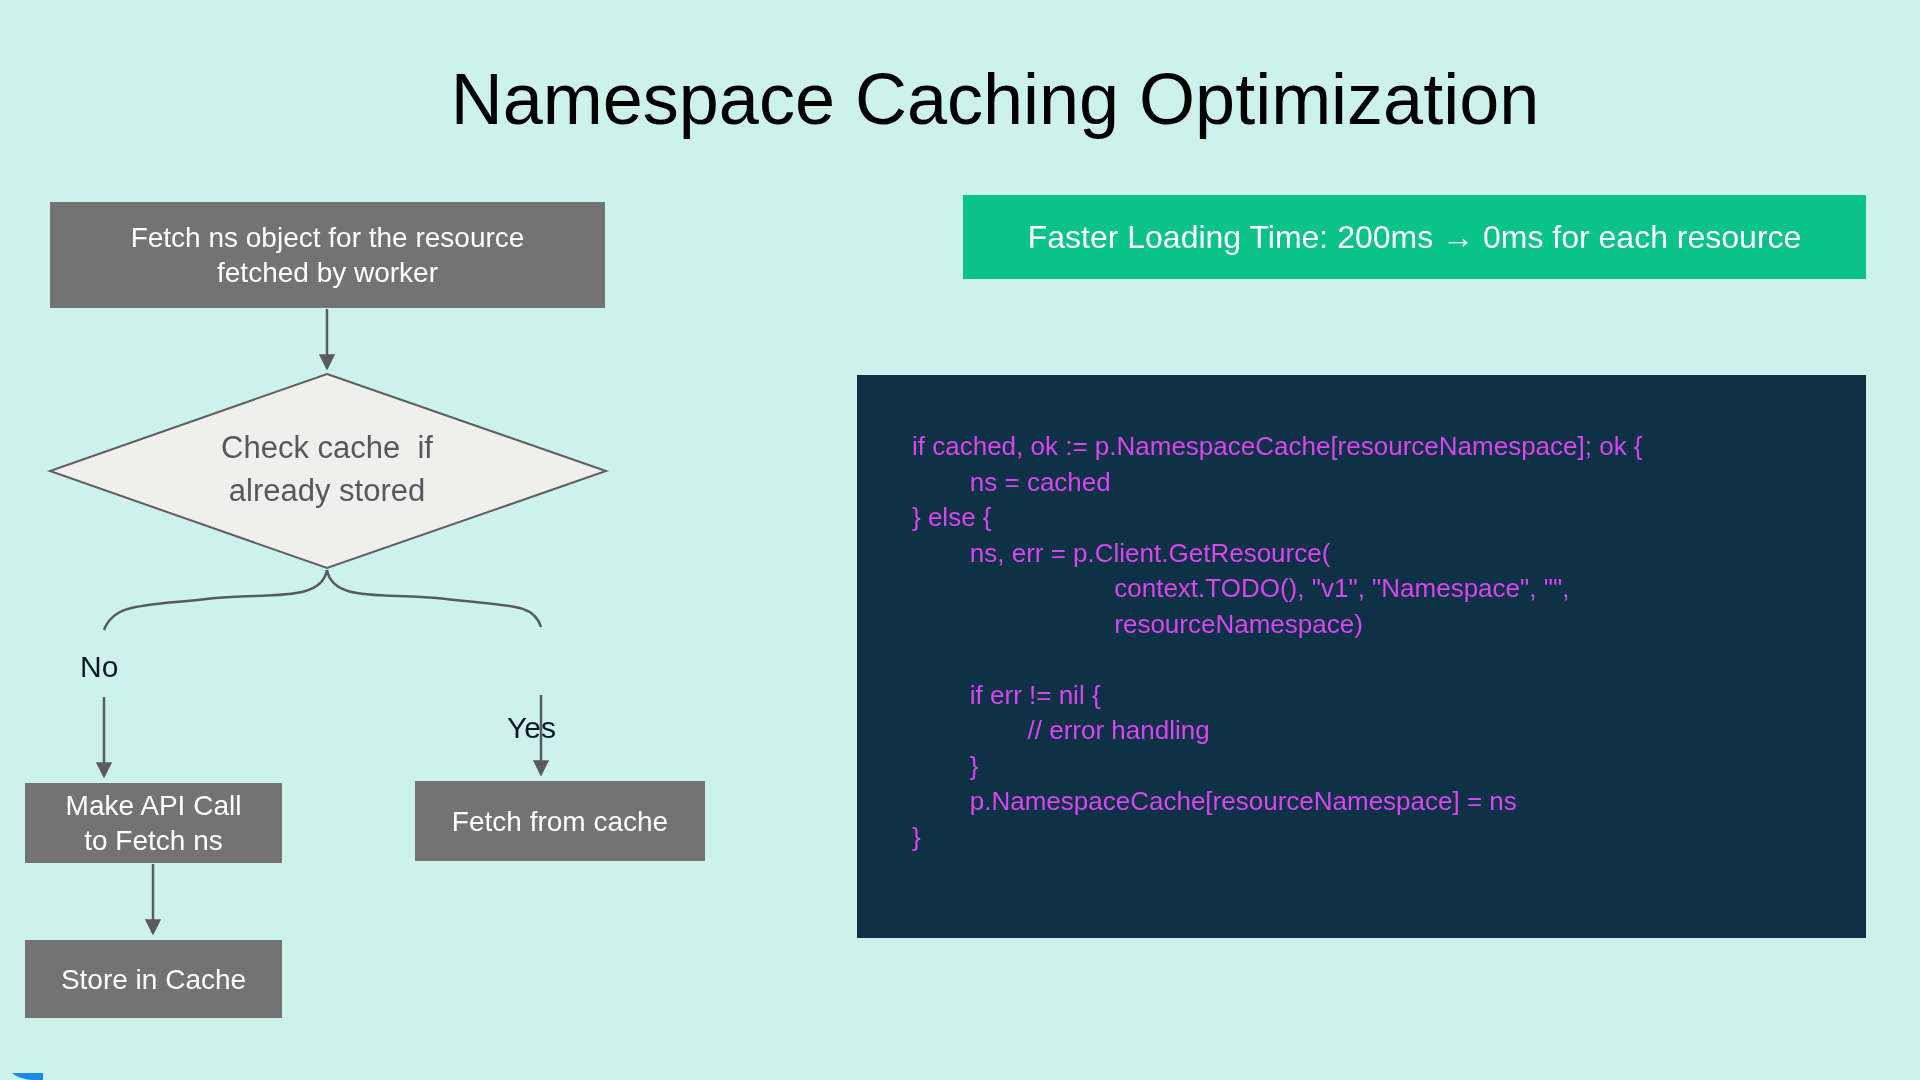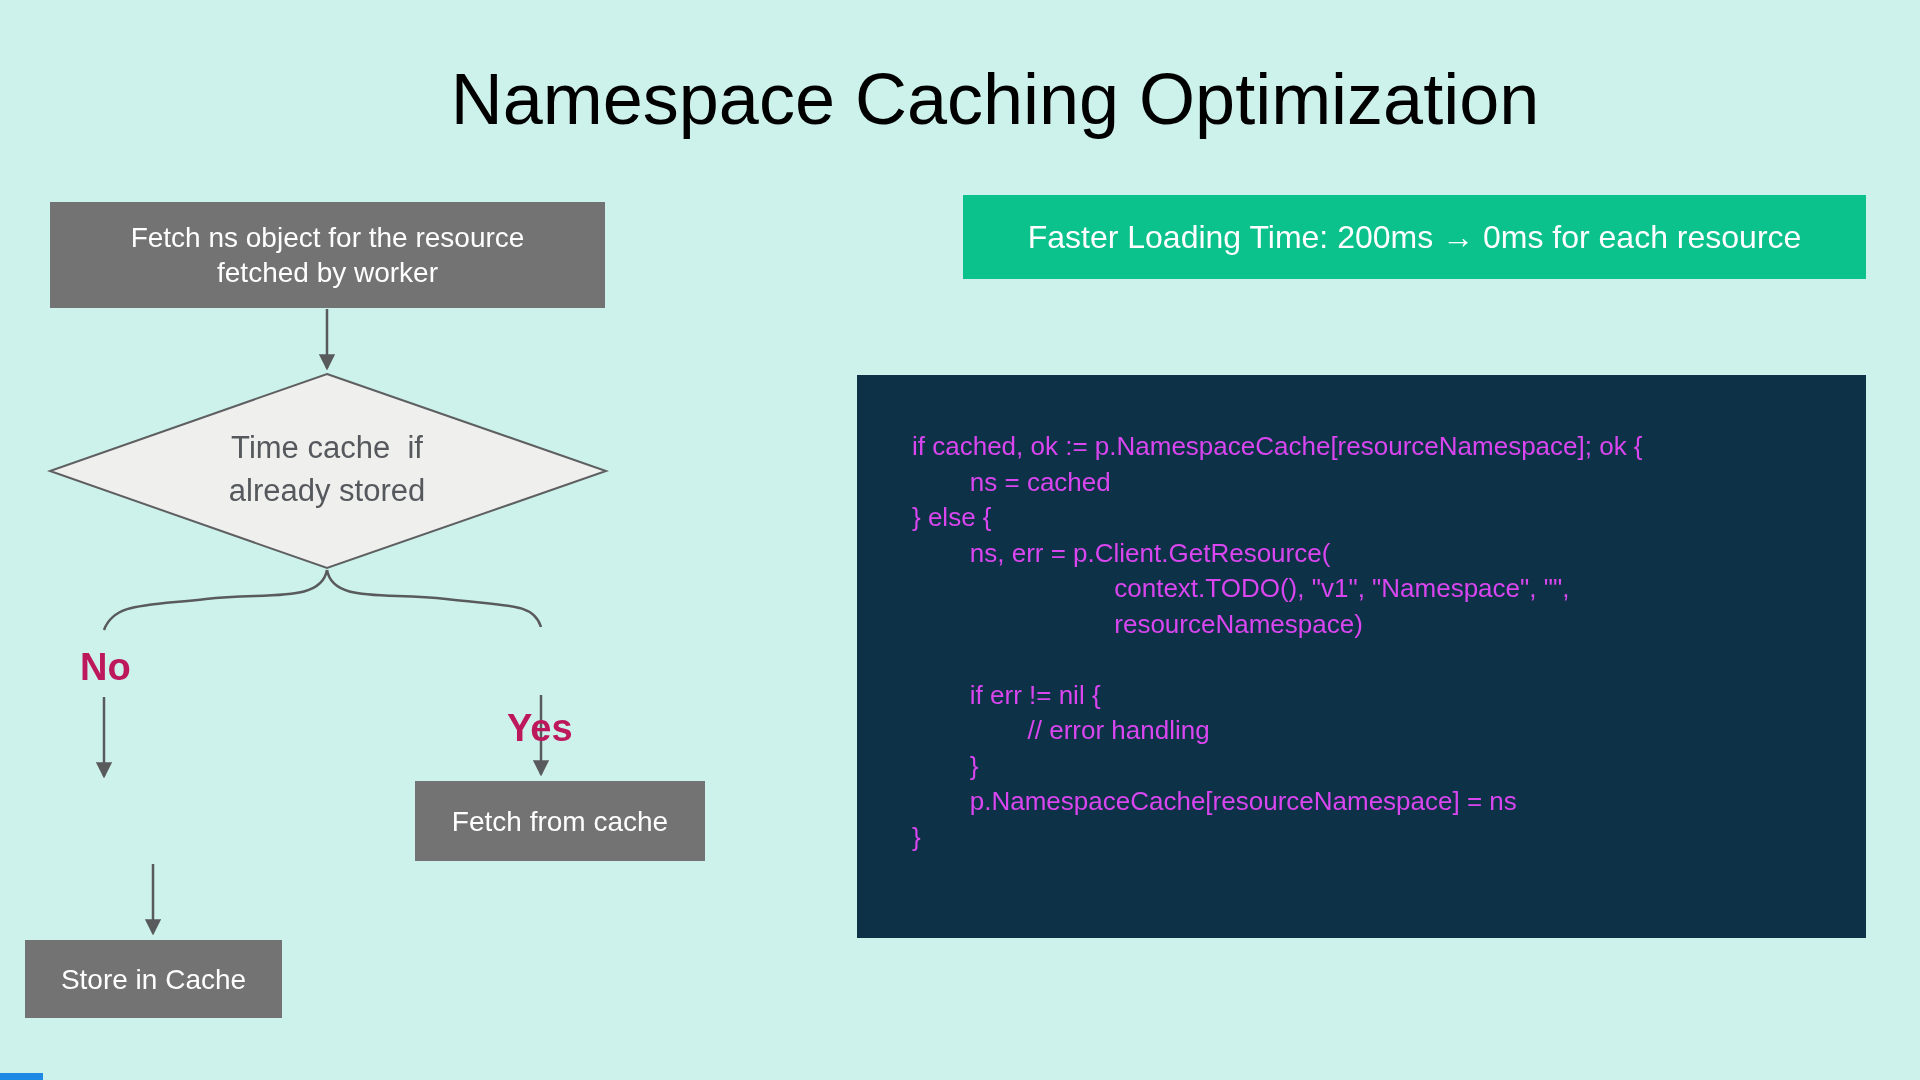--- a/index.html
+++ b/index.html
@@ -1,18 +1,18 @@
 <!DOCTYPE html>
 <html><head>
 <meta charset="utf-8">
 <style>
   html,body{margin:0;padding:0;background:#CDF2EC;}
   #stage{
     position:relative;width:1920px;height:1080px;overflow:hidden;
-    background:#CDF2EC;font-family:"Liberation Sans",sans-serif;
+    background:#CDF2EC;font-family:"Liberation Sans",sans-serif;border-radius:32px;
   }
   .abs{position:absolute;}
   
   .page-title{
     left:70px;right:0;top:58px;text-align:center;
     font-size:72px;color:#000;letter-spacing:0;
   }
   
   #connector-layer{left:0;top:0;width:1920px;height:1080px;pointer-events:none;}
   
@@ -20,21 +20,21 @@
     background:#737373;color:#FFFFFF;font-size:28px;line-height:1.25;
     display:flex;align-items:center;justify-content:center;text-align:center;
     white-space:pre-wrap;
   }
   
   .diamond-label{
     left:167px;top:426px;width:320px;text-align:center;
     font-size:31px;line-height:1.4;color:#55585C;white-space:pre-wrap;
   }
   .branch-label{
-    font-size:38px;line-height:38px;font-weight:bold;color:#be185d;
+    font-size:30px;line-height:38px;font-weight:normal;color:#0f172a;
   }
   
   .speed-banner{
     left:963px;top:195px;width:903px;height:84px;background:#0BC18C;
     color:#FFFFFF;font-size:32px;display:flex;align-items:center;justify-content:center;
   }
   .code-block{
     left:857px;top:375px;width:1009px;height:563px;background:#0D3147;
     box-sizing:border-box;padding:54px 20px 0 55px;
   }
@@ -68,27 +68,29 @@
     <line x1="104" y1="697" x2="104" y2="776" stroke="#595A5C" stroke-width="2.5" marker-end="url(#arrowhead)"></line>
 
     <line x1="541" y1="695" x2="541" y2="774" stroke="#595A5C" stroke-width="2.5" marker-end="url(#arrowhead)"></line>
 
     <line x1="153" y1="864" x2="153" y2="933" stroke="#595A5C" stroke-width="2.5" marker-end="url(#arrowhead)"></line>
   </svg>
 
   <div class="abs pink-box" style="left:50px;top:202px;width:555px;height:106px;">Fetch ns object for the resource
 fetched by worker</div>
 
-  <div class="abs diamond-label">Time cache  if
+  <div class="abs diamond-label">Check cache  if
 already stored</div>
 
   <div class="abs branch-label" style="left:80px;top:648px;">No</div>
 
   <div class="abs branch-label" style="left:507px;top:667px;margin-top:42px;">Yes</div>
 
+  <div class="abs pink-box" style="left:25px;top:783px;width:257px;height:80px;">Make API Call
+to Fetch ns</div>
 
   <div class="abs pink-box" style="left:25px;top:940px;width:257px;height:78px;">Store in Cache</div>
 
   <div class="abs pink-box" style="left:395px;top:781px;width:290px;height:80px;margin-left:20px;">Fetch from cache</div>
 
   <div class="abs speed-banner">Faster Loading Time: 200ms → 0ms for each resource</div>
 
   <div class="abs code-block">
     <div class="code-text">if cached, ok := p.NamespaceCache[resourceNamespace]; ok {
         ns = cached

